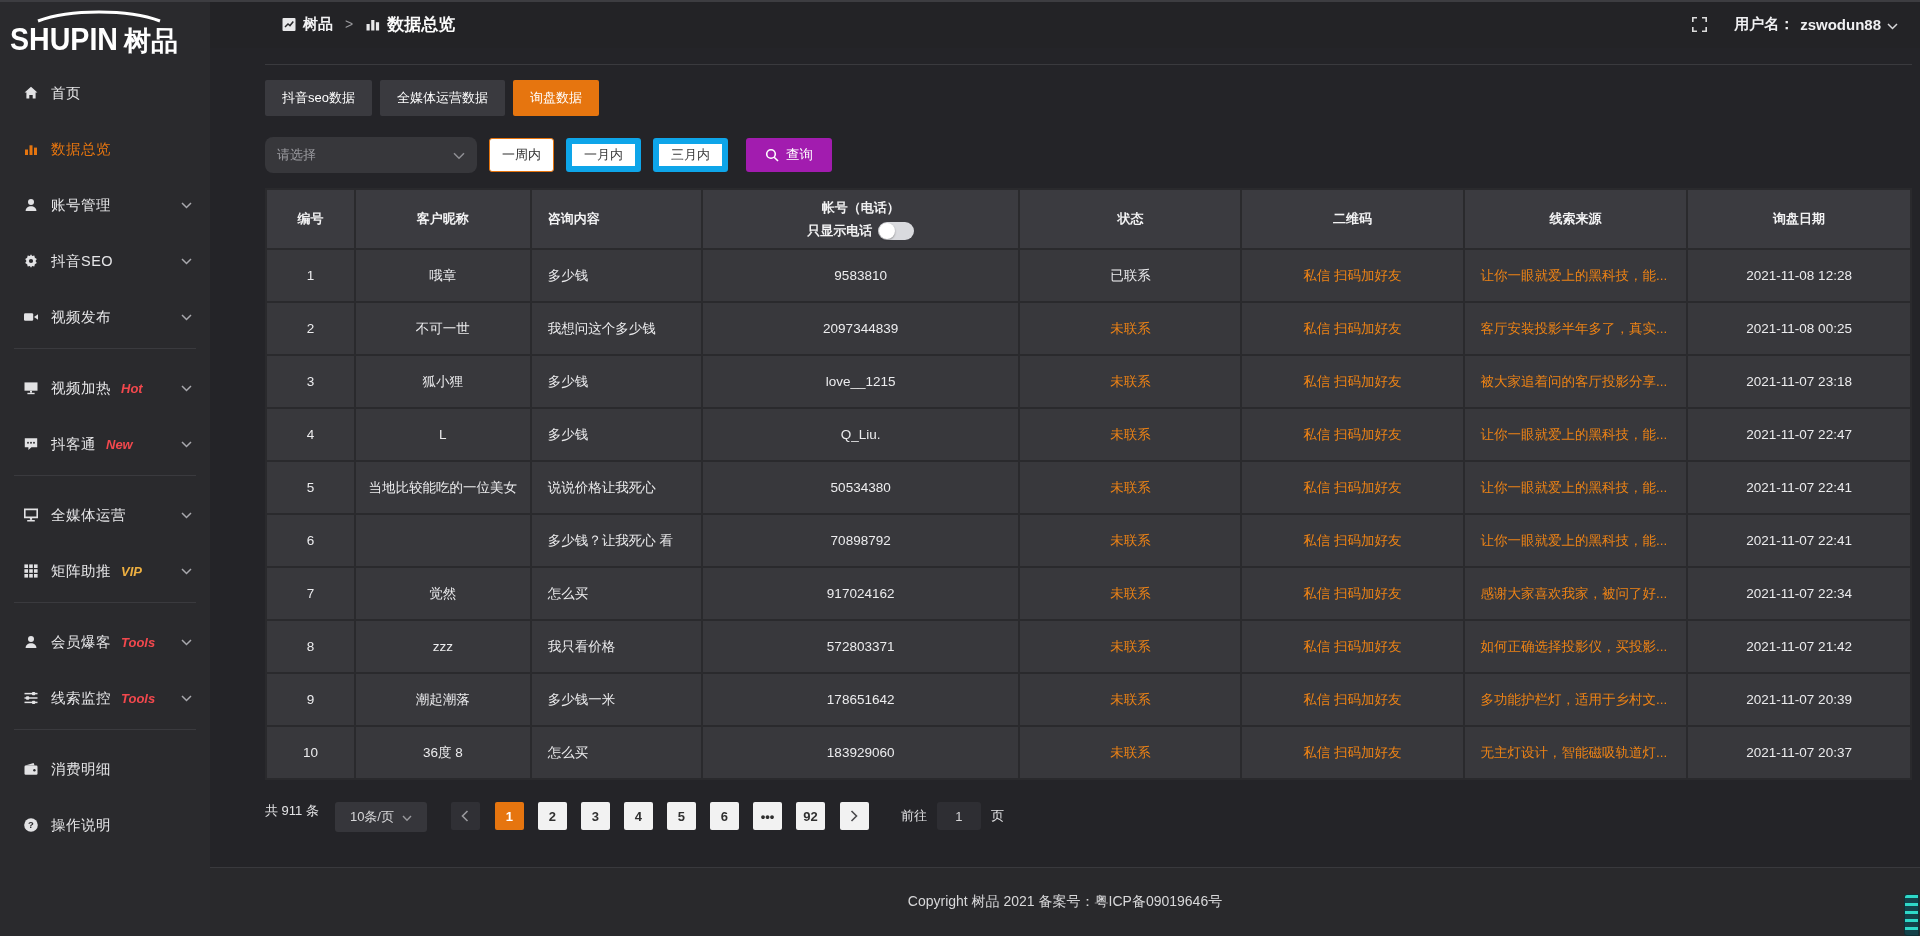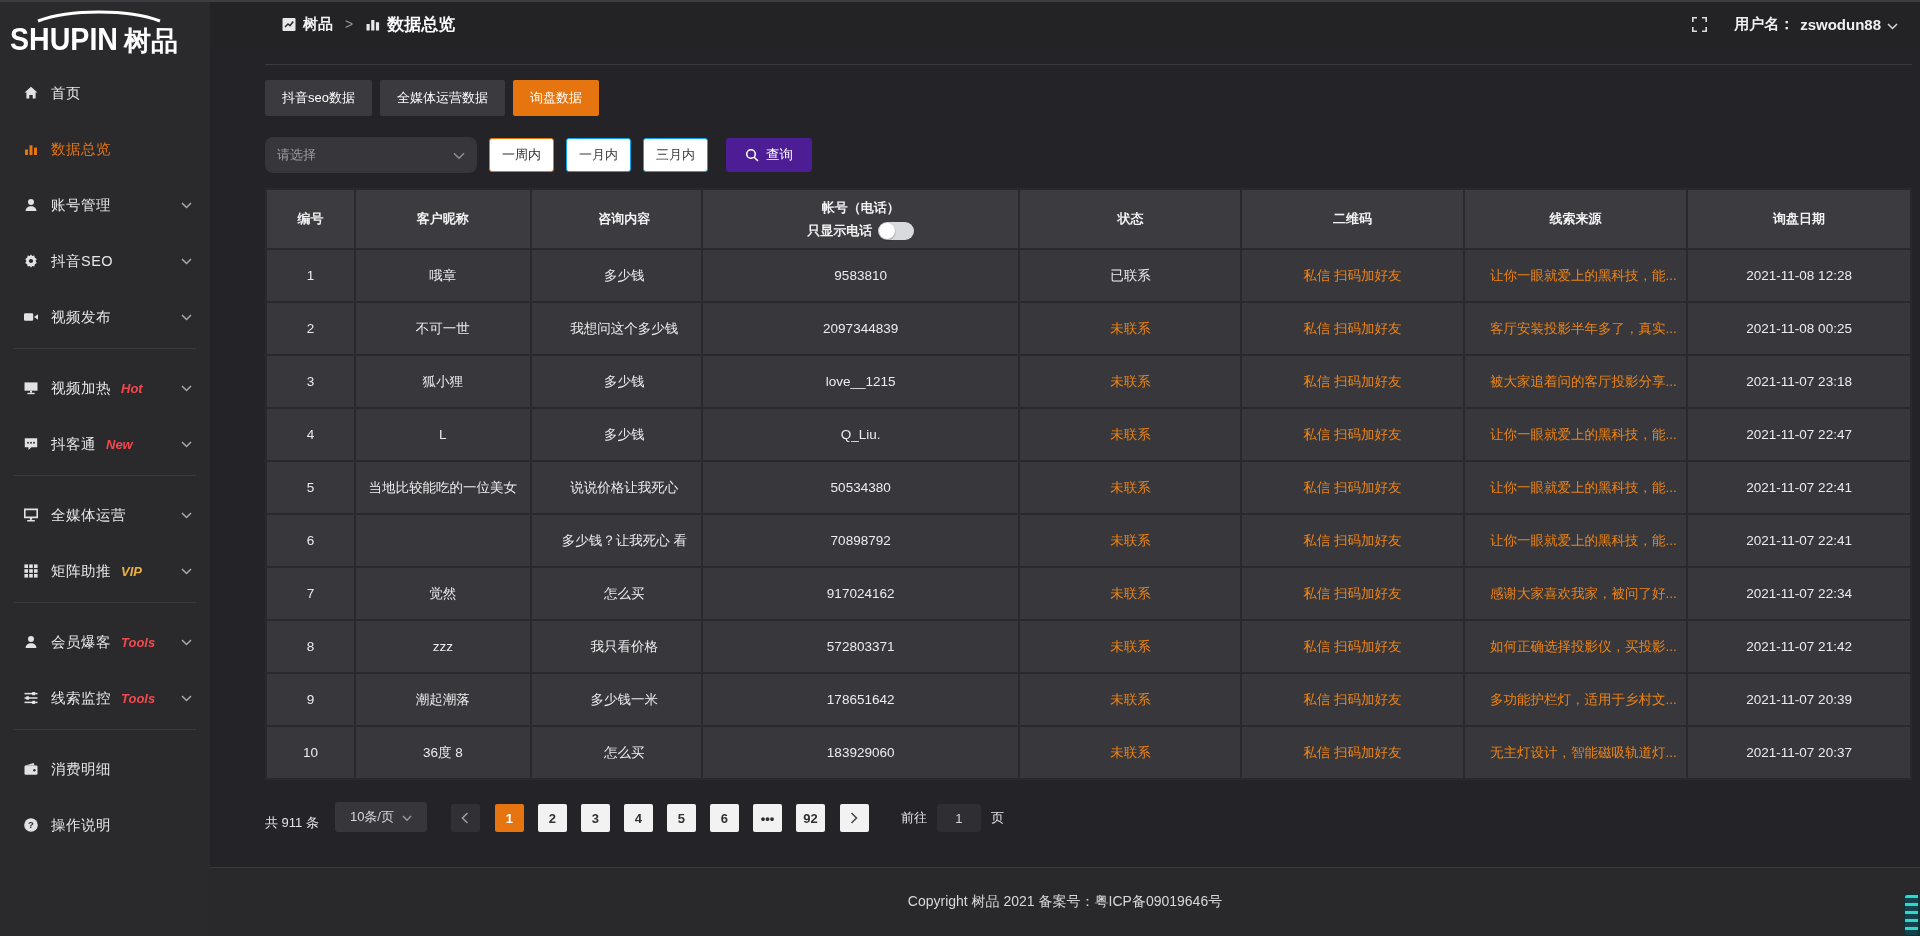--- a/index.html
+++ b/index.html
@@ -58,45 +58,45 @@
   .tab{height:34px;padding:18px 17px;background:var(--bg-tab);color:#fff;border:none;
        font-size:13px;display:flex;align-items:center;cursor:pointer;border-radius:2px;
        font-family:inherit}
   .tab.active{background:var(--accent)}
 
   .filters{display:flex;align-items:center;gap:12px;margin-top:21px}
   .select{width:212px;height:36px;background:#37373b;border-radius:8px;display:flex;
           align-items:center;justify-content:space-between;padding:0 12px;cursor:pointer}
   .select .ph{color:var(--txt-dim);font-size:13px}
   .range-btn{height:34px;min-width:62px;padding:0 12px;background:#fff;color:#3a3a3a;
-             border:1px solid #0ea5e9;border-radius:3px;font-size:13px;cursor:pointer;
+             border:6px solid #0ea5e9;border-radius:3px;font-size:13px;cursor:pointer;
              font-family:inherit}
   .range-btn.active{border:1px solid var(--accent);color:#303030}
-  .search-btn{height:34px;padding:0 19px;margin-left:6px;background:#4c1d95;color:#fff;border:none;
+  .search-btn{height:34px;padding:0 19px;margin-left:6px;background:#a21caf;color:#fff;border:none;
               border-radius:3px;font-size:13.5px;display:flex;align-items:center;gap:7px;
               cursor:pointer;font-family:inherit}
 
   
   table{width:100%;border-collapse:collapse;table-layout:fixed;margin-top:15px}
   th,td{border:2px solid var(--border-cell);font-weight:normal}
   th{background:var(--bg-cell-head);height:60px;font-size:13px;color:#f2f2f3;font-weight:bold}
   td{background:var(--bg-cell);height:53px;font-size:13.5px;color:var(--txt);text-align:center}
-  .c-left{text-align:center;padding-left:16px}
+  .c-left{text-align:left;padding-left:16px}
   .c-status{color:var(--accent-text)}
   .c-status.contacted{color:var(--txt)}
   .c-link{color:var(--accent-text);cursor:pointer;white-space:nowrap;overflow:hidden}
   .th-account{display:flex;flex-direction:column;align-items:center;gap:5px}
   .toggle-row{display:flex;align-items:center;gap:6px;font-weight:bold}
   .switch{width:36px;height:18px;border-radius:9px;background:#d9dade;position:relative;
           display:inline-block;cursor:pointer}
   .switch .knob{position:absolute;left:1px;top:1px;width:16px;height:16px;border-radius:50%;
                 background:#fff;box-shadow:0 1px 2px rgba(0,0,0,.35)}
 
   
-  .pagination{display:flex;align-items:flex-end;margin-top:22px;gap:8px}
+  .pagination{display:flex;align-items:flex-start;margin-top:22px;gap:8px}
   .total{font-size:13px;color:#e2e2e4;margin-right:8px}
   .psize{height:30px;min-width:92px;background:#36363b;border-radius:3px;display:flex;
          align-items:center;justify-content:center;gap:8px;padding:0 4px;color:#d6d6d8;
          cursor:pointer;margin-right:16px}
   .pg-btn{height:28px;min-width:29px;padding:0 6px;border:none;border-radius:2px;font-size:13px;
           font-weight:bold;cursor:pointer;font-family:inherit;display:flex;align-items:center;
           justify-content:center}
   .pg-prev{background:#303035;color:#8f8f94;margin-right:4px}
   .pg-page{background:#f2f2f2;color:#303030;margin:0 3px}
   .pg-page.active{background:var(--accent);color:#fff}

